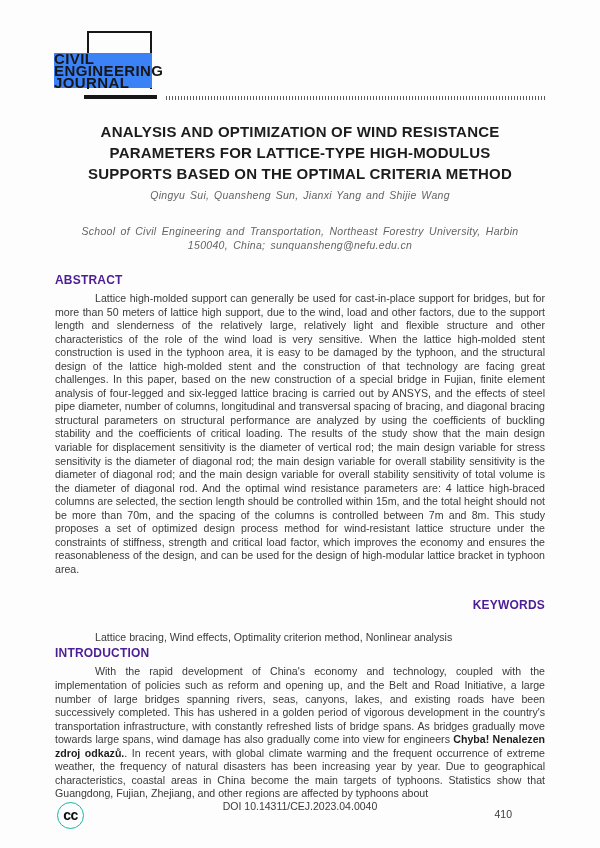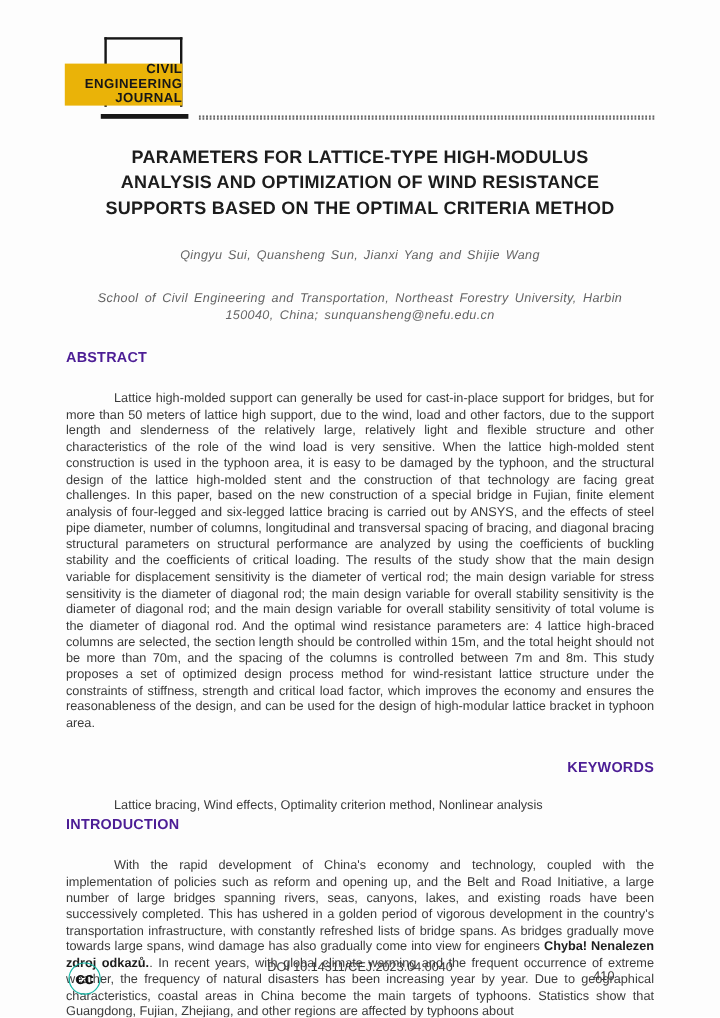--- a/index.html
+++ b/index.html
@@ -20,24 +20,24 @@
     position: absolute;
     left: 87px; top: 31px;
     width: 65px; height: 58px;
     border: 2.5px solid #171717;
     border-bottom: none;
   }
   .logo-text {
     position: absolute;
     left: 54px; top: 53px;
     width: 98px;
-    background: #eab308;
-    text-align: right;
+    background: #3b82f6;
+    text-align: left;
     font-weight: 700;
-    font-size: 11px;
+    font-size: 15px;
     line-height: 11.8px;
     letter-spacing: 0.4px;
     color: #171717;
   }
   .logo-underline {
     position: absolute;
     left: 84px; top: 95px;
     width: 73px; height: 3.5px;
     background: #171717;
   }
@@ -65,21 +65,21 @@
   .doc-title {
     margin-top: 121px;
     text-align: center;
     font-weight: 700;
     font-size: 15px;
     line-height: 21px;
     color: #1c1c1c;
     letter-spacing: 0.2px;
   }
   .authors {
-    margin-top: 23px;
+    margin-top: 5px;
     text-align: center;
     font-style: italic;
     font-size: 10.5px;
     color: #646464;
     letter-spacing: 0.3px;
     word-spacing: 1.5px;
   }
   .affiliation {
     margin: 24px auto 0;
     max-width: 470px;
@@ -92,21 +92,21 @@
     word-spacing: 2px;
   }
   .section-heading {
     margin-top: 21px;
     font-weight: 700;
     font-size: 12px;
     color: #4c1d95;
     letter-spacing: 0.2px;
   }
   .body-text {
-    margin-top: 21px;
+    margin-top: 5px;
     font-size: 10.6px;
     line-height: 13.55px;
     text-align: justify;
     color: #3a3a3a;
   }
   .indent-first { text-indent: 40px; }
   .keywords-line {
     margin-top: 19px;
     padding-left: 40px;
     font-size: 10.6px;
@@ -155,22 +155,22 @@
     <div>ENGINEERING</div>
     <div>JOURNAL</div>
   </div>
   <div class="logo-underline"></div>
 
   <div class="dotted-line"></div>
 
   <div class="content">
 
     <div class="doc-title">
+      <div>ANALYSIS AND OPTIMIZATION OF WIND RESISTANCE</div>
       <div>PARAMETERS FOR LATTICE-TYPE HIGH-MODULUS</div>
-      <div>ANALYSIS AND OPTIMIZATION OF WIND RESISTANCE</div>
       <div>SUPPORTS BASED ON THE OPTIMAL CRITERIA METHOD</div>
     </div>
 
     <div class="authors">Qingyu Sui, Quansheng Sun, Jianxi Yang and Shijie Wang</div>
 
     <div class="affiliation">School of Civil Engineering and Transportation, Northeast Forestry University, Harbin 150040, China; sunquansheng@nefu.edu.cn</div>
 
     <div class="section-heading">ABSTRACT</div>
     <div class="body-text indent-first">Lattice high-molded support can generally be used for cast-in-place support for bridges, but for more than 50 meters of lattice high support, due to the wind, load and other factors, due to the support length and slenderness of the relatively large, relatively light and flexible structure and other characteristics of the role of the wind load is very sensitive. When the lattice high-molded stent construction is used in the typhoon area, it is easy to be damaged by the typhoon, and the structural design of the lattice high-molded stent and the construction of that technology are facing great challenges. In this paper, based on the new construction of a special bridge in Fujian, finite element analysis of four-legged and six-legged lattice bracing is carried out by ANSYS, and the effects of steel pipe diameter, number of columns, longitudinal and transversal spacing of bracing, and diagonal bracing structural parameters on structural performance are analyzed by using the coefficients of buckling stability and the coefficients of critical loading. The results of the study show that the main design variable for displacement sensitivity is the diameter of vertical rod; the main design variable for stress sensitivity is the diameter of diagonal rod; the main design variable for overall stability sensitivity is the diameter of diagonal rod; and the main design variable for overall stability sensitivity of total volume is the diameter of diagonal rod. And the optimal wind resistance parameters are: 4 lattice high-braced columns are selected, the section length should be controlled within 15m, and the total height should not be more than 70m, and the spacing of the columns is controlled between 7m and 8m. This study proposes a set of optimized design process method for wind-resistant lattice structure under the constraints of stiffness, strength and critical load factor, which improves the economy and ensures the reasonableness of the design, and can be used for the design of high-modular lattice bracket in typhoon area.</div>
 

